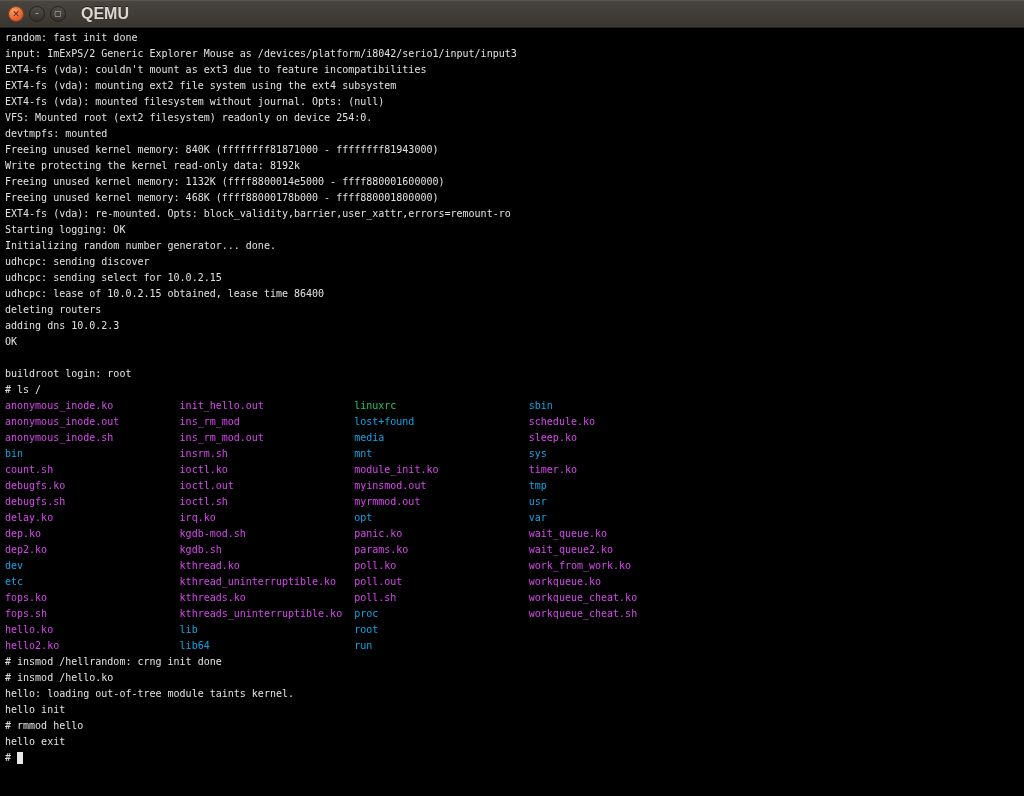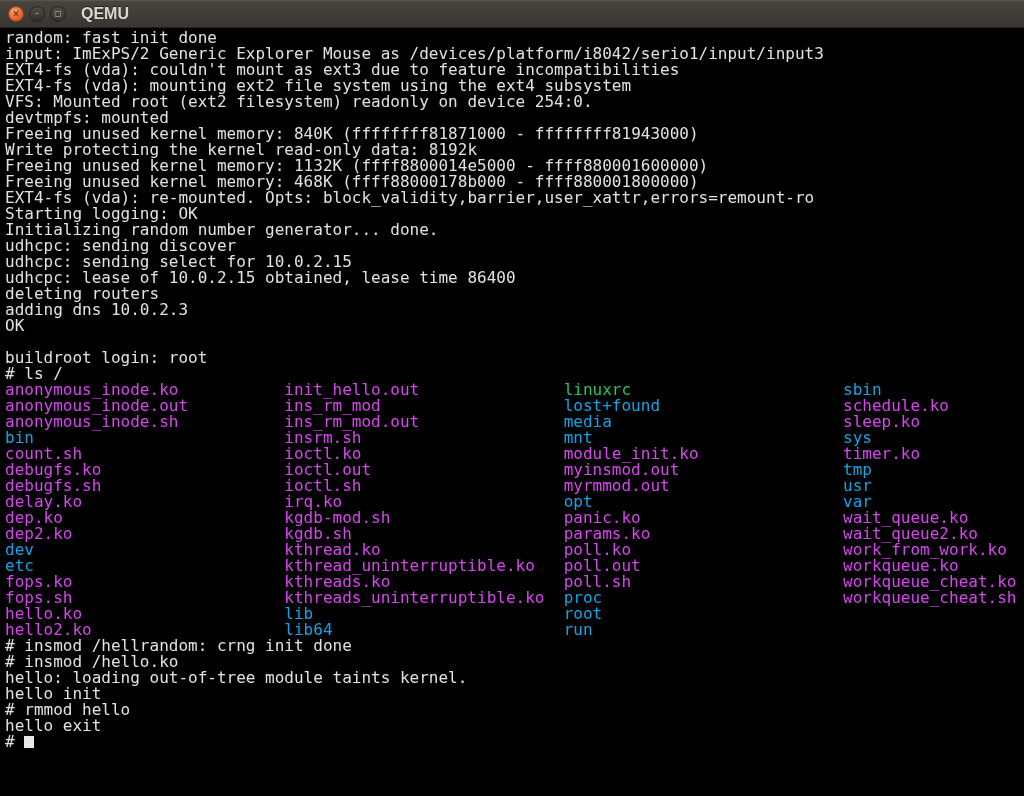--- a/index.html
+++ b/index.html
@@ -30,21 +30,21 @@
   }
   .wintitle {
     margin-left:10px; color:#dcd8d0;
     font-family:"Liberation Sans", sans-serif; font-weight:bold; font-size:16px;
     text-shadow:0 -1px 0 #23211d;
   }
 
   .screen {
     flex:1 1 auto; background:#000; color:#e2e2e2;
     padding:2px 0 0 5px;
-    font-size:16px; line-height:16px; cursor:text; overflow:hidden;
+    font-size:10px; line-height:16px; cursor:text; overflow:hidden;
   }
   .trow { height:16px; white-space:pre; }
   .cell { display:inline-block; width:29ch; }
   .g { color:#d946ef; }
   .b { color:#0ea5e9; }
   .c { color:#22c55e; }
   .cursor {
     display:inline-block; width:1ch; height:12px;
     background:#e8e8e8; vertical-align:-2px;
   }
@@ -63,20 +63,21 @@
     <div class="winbtn max">
       <span>▢</span>
     </div>
     <div class="wintitle">QEMU</div>
   </div>
   <div class="screen">
       <div class="trow"><span>random: fast init done</span></div>
       <div class="trow"><span>input: ImExPS/2 Generic Explorer Mouse as /devices/platform/i8042/serio1/input/input3</span></div>
       <div class="trow"><span>EXT4-fs (vda): couldn't mount as ext3 due to feature incompatibilities</span></div>
       <div class="trow"><span>EXT4-fs (vda): mounting ext2 file system using the ext4 subsystem</span></div>
+      <div class="trow"><span>EXT4-fs (vda): mounted filesystem without journal. Opts: (null)</span></div>
       <div class="trow"><span>VFS: Mounted root (ext2 filesystem) readonly on device 254:0.</span></div>
       <div class="trow"><span>devtmpfs: mounted</span></div>
       <div class="trow"><span>Freeing unused kernel memory: 840K (ffffffff81871000 - ffffffff81943000)</span></div>
       <div class="trow"><span>Write protecting the kernel read-only data: 8192k</span></div>
       <div class="trow"><span>Freeing unused kernel memory: 1132K (ffff8800014e5000 - ffff880001600000)</span></div>
       <div class="trow"><span>Freeing unused kernel memory: 468K (ffff88000178b000 - ffff880001800000)</span></div>
       <div class="trow"><span>EXT4-fs (vda): re-mounted. Opts: block_validity,barrier,user_xattr,errors=remount-ro</span></div>
       <div class="trow"><span>Starting logging: OK</span></div>
       <div class="trow"><span>Initializing random number generator... done.</span></div>
       <div class="trow"><span>udhcpc: sending discover</span></div>

